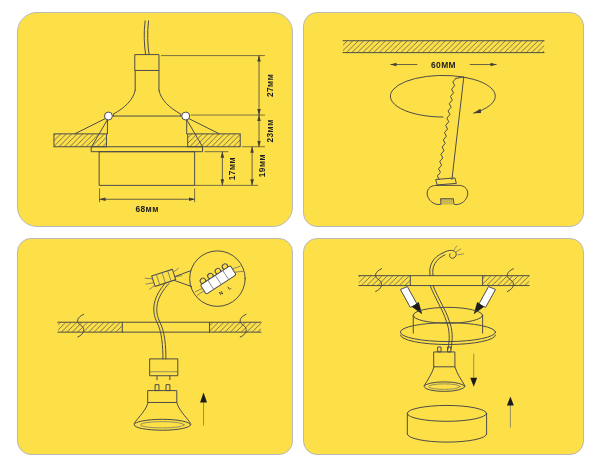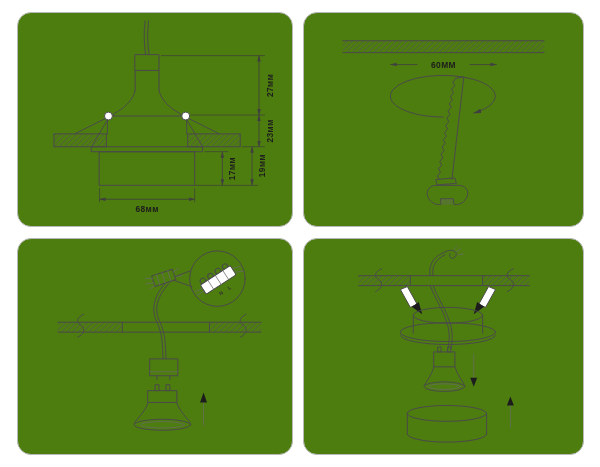--- a/index.html
+++ b/index.html
@@ -1,24 +1,24 @@
 <!DOCTYPE html>
 <html><head>
 <meta charset="utf-8">
 <style>
   html,body { margin:0; padding:0; }
   body {
     width:600px; height:467px; background:#ffffff; position:relative;
     font-family:"Liberation Sans", sans-serif; overflow:hidden;
   }
   .panel {
-    position:absolute; background:#4d7c0f; border:1.3px solid #b9b9b9;
+    position:absolute; background:#fde047; border:1.3px solid #b9b9b9;
     border-radius:14px; box-sizing:border-box; overflow:hidden;
   }
-  #panel-dimensions { left:17px;  top:12px;  width:276px; height:215px; }
+  #panel-dimensions { left:17px;  top:12px;  width:276px; height:215px;border-radius:20px; }
   #panel-cutout     { left:303px; top:12px;  width:281px; height:215px; }
   #panel-wiring     { left:17px;  top:238px; width:276px; height:217px; }
   #panel-mounting   { left:303px; top:238px; width:281px; height:217px; }
   .panel svg { display:block; width:100%; height:100%; }
 
   .ln   { fill:none; stroke:#4a4a4a; stroke-width:1; stroke-linecap:round; stroke-linejoin:round; }
   .thin { fill:none; stroke:#6a6a6a; stroke-width:0.7; stroke-linecap:round; }
   .dim  { fill:none; stroke:#3f3f3f; stroke-width:0.8; }
   .ext  { fill:none; stroke:#3f3f3f; stroke-width:0.7; }
   .wht  { fill:#ffffff; stroke:#4a4a4a; stroke-width:1; stroke-linejoin:round; }

